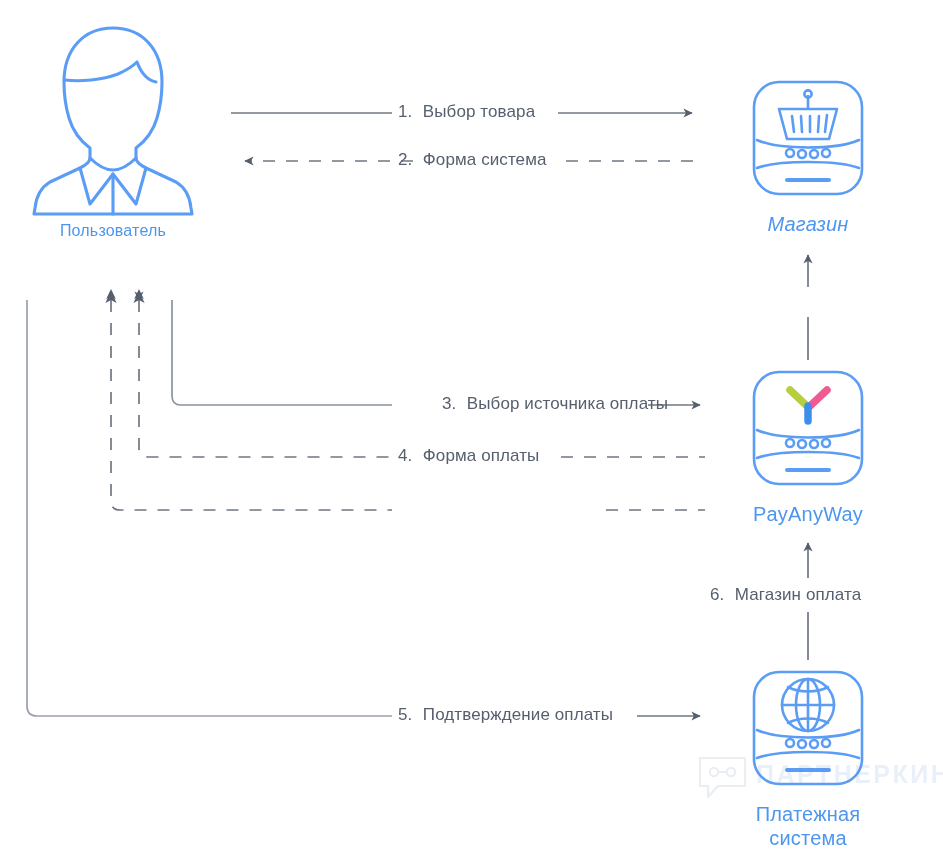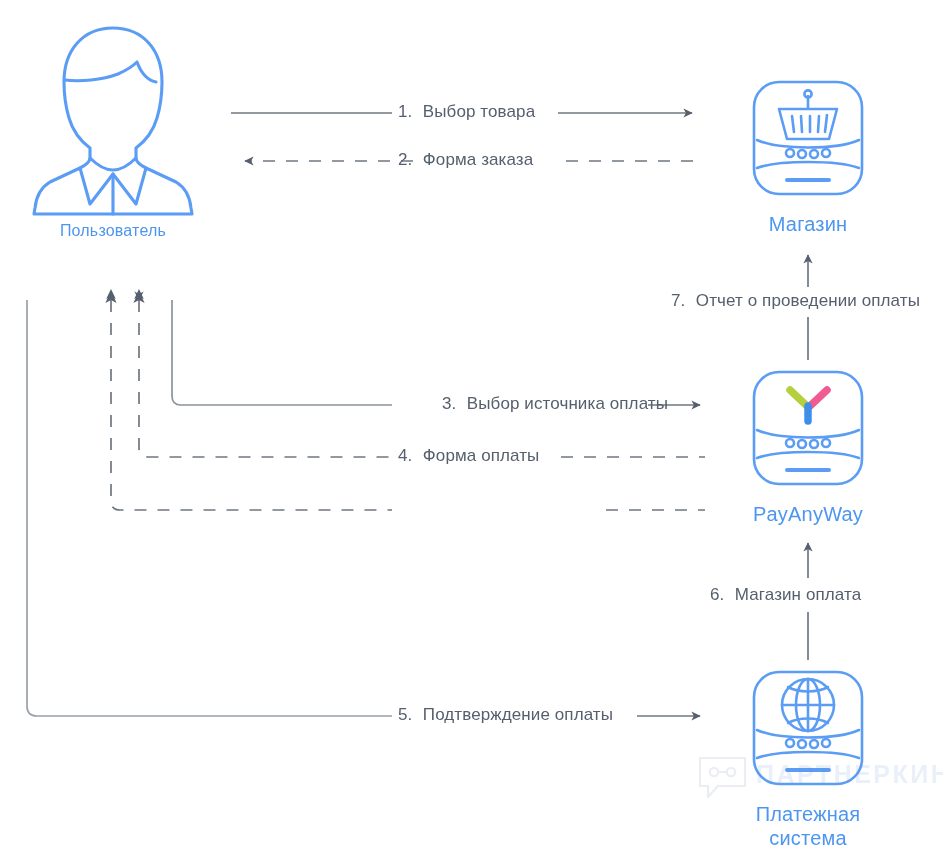--- a/index.html
+++ b/index.html
@@ -96,21 +96,21 @@
     </g>
   </svg>
 
   <div class="step-label" style="left:398px;top:102px;">
     <span class="step-num">1.</span>
     <span>Выбор товара</span>
   </div>
 
   <div class="step-label" style="left:398px;top:150px;">
     <span class="step-num">2.</span>
-    <span>Форма заказа</span>
+    <span>Форма система</span>
   </div>
 
   <div class="step-label" style="left:398px;top:394px;margin-left:44px;">
     <span class="step-num">3.</span>
     <span>Выбор источника оплаты</span>
   </div>
 
   <div class="step-label" style="left:398px;top:446px;">
     <span class="step-num">4.</span>
     <span>Форма оплаты</span>
@@ -119,24 +119,20 @@
   <div class="step-label" style="left:398px;top:705px;">
     <span class="step-num">5.</span>
     <span>Подтверждение оплаты</span>
   </div>
 
   <div class="step-label" style="left:710px;top:585px;">
     <span class="step-num">6.</span>
     <span>Магазин оплата</span>
   </div>
 
-  <div class="step-label" style="left:671px;top:291px;">
-    <span class="step-num">7.</span>
-    <span>Отчет о проведении оплаты</span>
-  </div>
 
 
   <div class="node" style="left:28px;top:22px;width:170px;">
     <svg width="170" height="195" viewBox="0 0 170 195">
       <g fill="none" stroke="#5b9cf5" stroke-width="3.1" stroke-linejoin="round" stroke-linecap="round">
         <path d="M85,6 C55,6 36,28 36,60 C36,74 38,86 41,96
                  C45,110 54,120 62,126 L62,136
                  C62,140 58,143 52,146
                  L22,160 C12,166 8,176 7,186 L6,192 L164,192 L163,186
                  C162,176 158,166 148,160 L118,146
@@ -146,21 +142,21 @@
         <path d="M37,58 C52,60 74,58 90,52 C99,48 105,44 109,40
                  C112,48 118,58 128,60"></path>
         <path d="M62,136 C70,144 78,148 85,148 C92,148 100,144 108,136"></path>
         <path d="M52,146 L62,182 L85,152 L108,182 L118,146"></path>
         <path d="M85,152 L85,192"></path>
       </g>
     </svg>
     <div class="actor-label" style="left:0;top:200px;width:170px;text-align:center;">Пользователь</div>
   </div>
 
-  <div class="node" style="left:749px;top:78px;">
+  <div class="node" style="left:749px;top:78px;font-style:italic;">
     <svg width="118" height="122" viewBox="0 0 118 122">
       <g fill="none" stroke="#5b9cf5" stroke-width="2.6" stroke-linecap="round" stroke-linejoin="round">
         <rect x="5" y="4" width="108" height="112" rx="25"></rect>
         <path d="M59,18 L59,30"></path>
         <circle cx="59" cy="16" r="3.6"></circle>
         <path d="M30,31 L88,31 L80,61 L38,61 Z"></path>
         <path d="M43,38 L45,54 M52,38 L53,54 M61,38 L61,54 M70,38 L69,54 M78,37 L76,54"></path>
         <path d="M8,62 C30,72 88,72 110,62"></path>
         <path d="M8,90 C30,82 88,82 110,90"></path>
         <circle cx="41" cy="75" r="4"></circle>

